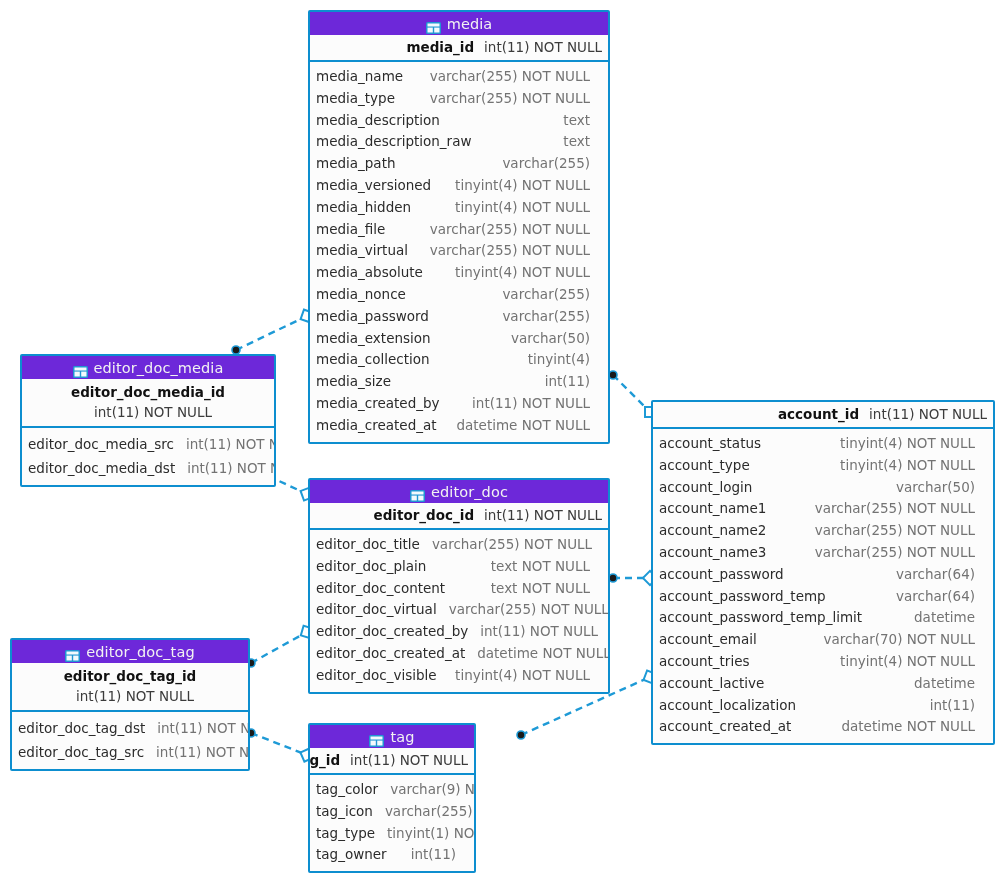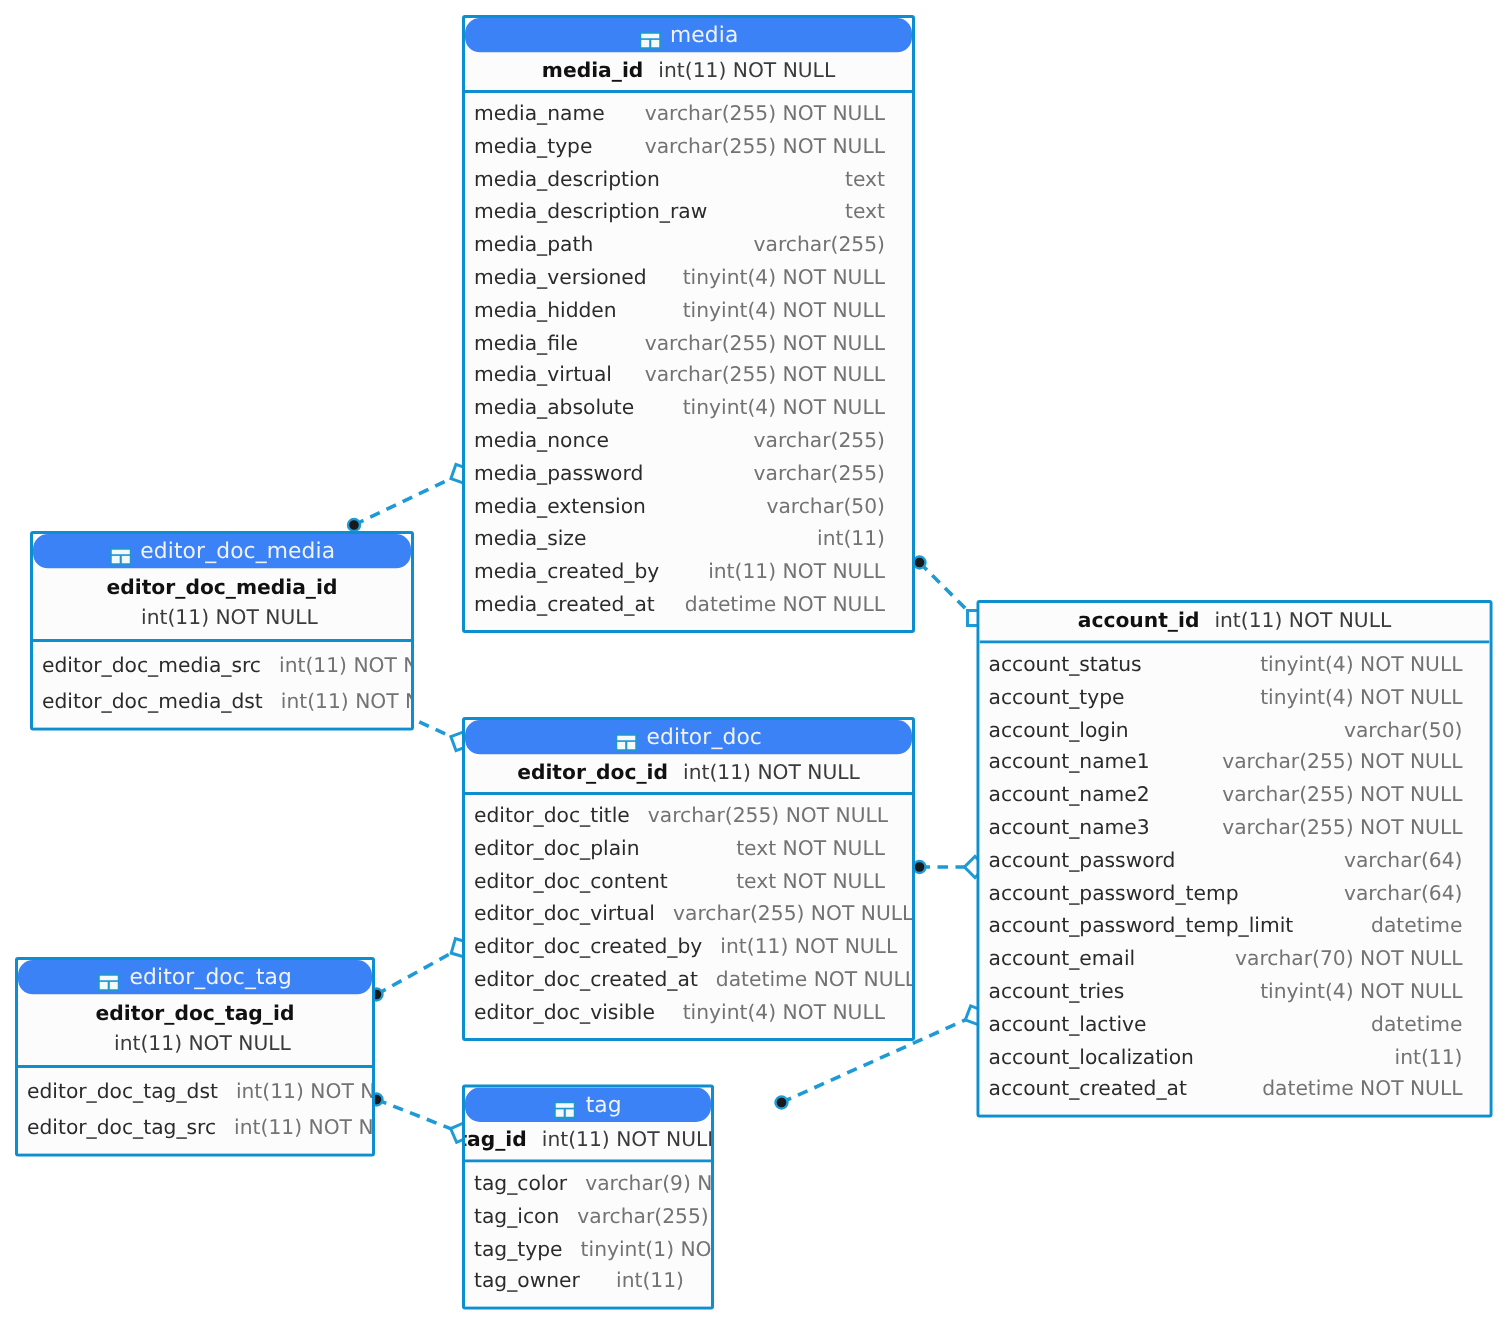--- a/index.html
+++ b/index.html
@@ -31,45 +31,44 @@
   .entity {
     position: absolute;
     box-sizing: border-box;
     border: 2px solid #0d8ecf;
     background: #ffffff;
     border-radius: 2px;
     overflow: hidden;
     box-shadow: 0 0 0 0 rgba(0,0,0,0);
   }
   .entity-header {
-    background: #3b82f6;
+    background: #6d28d9;
     color: #f2f2f2;
     font-size: 14.5px;
     line-height: 22px;
     height: 23px;
     text-align: center;
     white-space: nowrap;
     display: flex;
     align-items: center;
     justify-content: center;
     gap: 6px;
     letter-spacing: 0.1px;
-    border-radius: 10px;
   }
   .tbl-icon {
     display: inline-block;
     width: 15px;
     height: 12px;
     position: relative;
     top: 0px;
     flex: 0 0 auto;
   }
   .entity-pk {
     display: flex;
-    justify-content: center;
+    justify-content: flex-end;
     align-items: center;
     border-bottom: 2px solid #0d8ecf;
     background: #fcfcfc;
     padding: 3px 6px 4px 6px;
     font-size: 13.5px;
     line-height: 18px;
     color: #1b1b1b;
   }
   .entity-pk .fname {
     font-weight: bold;
@@ -204,20 +203,24 @@
         </div>
         <div class="field-row">
           <span class="fname">media_password</span>
           <span class="ftype">varchar(255)</span>
         </div>
         <div class="field-row">
           <span class="fname">media_extension</span>
           <span class="ftype">varchar(50)</span>
         </div>
         <div class="field-row">
+          <span class="fname">media_collection</span>
+          <span class="ftype">tinyint(4)</span>
+        </div>
+        <div class="field-row">
           <span class="fname">media_size</span>
           <span class="ftype">int(11)</span>
         </div>
         <div class="field-row">
           <span class="fname">media_created_by</span>
           <span class="ftype">int(11) NOT NULL</span>
         </div>
         <div class="field-row">
           <span class="fname">media_created_at</span>
           <span class="ftype">datetime NOT NULL</span>

